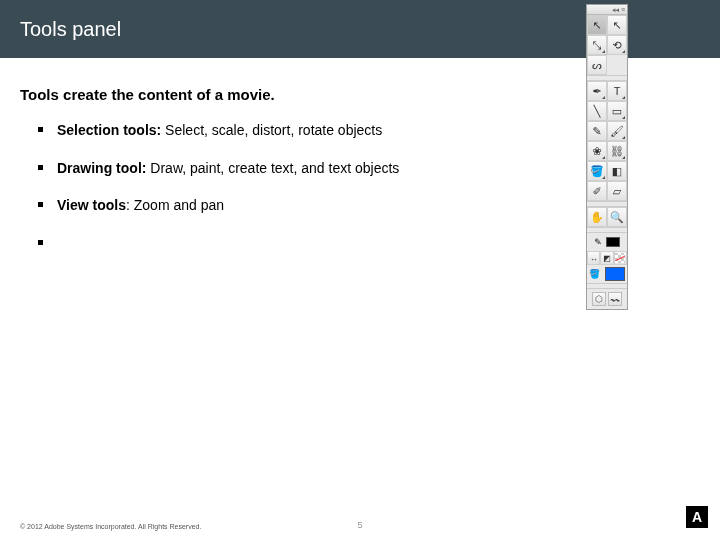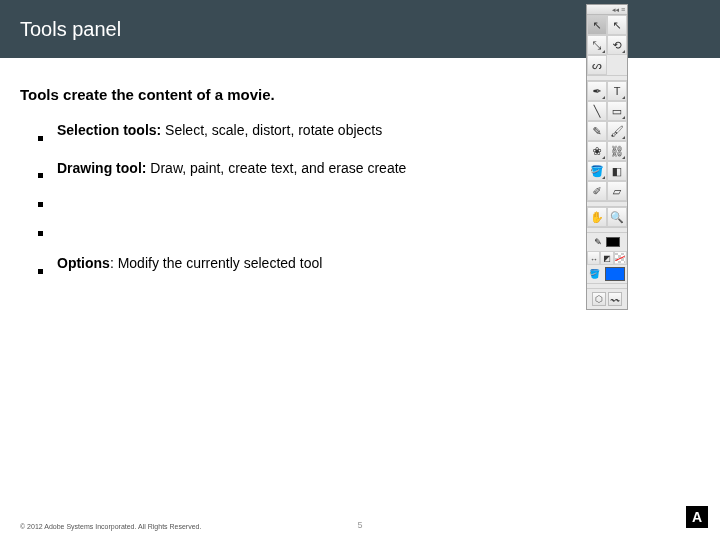--- a/index.html
+++ b/index.html
@@ -3,21 +3,21 @@
 <meta charset="utf-8">
 <style>
   * { margin: 0; padding: 0; box-sizing: border-box; }
   html, body { width: 720px; height: 540px; font-family: Arial, Helvetica, sans-serif; background: #fff; color: #000; }
   .slide { position: relative; width: 720px; height: 540px; border-radius: 14px; }
   .header { background: #3a4b54; height: 58px; display: flex; align-items: center; padding-left: 20px; }
   .header h1 { color: #fff; font-size: 20px; font-weight: normal; }
   .body { padding: 28px 48px 0 20px; }
   .intro { font-size: 15px; font-weight: bold; margin-bottom: 18px; }
   ul.bullets { list-style: none; }
-  ul.bullets li { display: flex; align-items: flex-end; margin-bottom: 18px; font-size: 14px; line-height: 1.4; }
+  ul.bullets li { display: flex; align-items: flex-start; margin-bottom: 18px; font-size: 14px; line-height: 1.4; }
   ul.bullets li .sq { width: 5px; height: 5px; background: #000; margin-right: 14px; margin-top: 6px; margin-left: 18px; flex: none; }
   ul.bullets li .txt b { font-weight: bold; }
   .footer { position: absolute; bottom: 8px; left: 0; right: 0; height: 18px; }
   .copyright { position: absolute; left: 20px; bottom: 2px; font-size: 7px; color: #555; }
   .pagenum { position: absolute; left: 50%; transform: translateX(-50%); bottom: 2px; font-size: 9px; color: #999; }
   .logo { position: absolute; right: 12px; bottom: 4px; width: 22px; height: 22px; background: #000; display: flex; align-items: center; justify-content: center; }
   .logo span { color: #fff; font-size: 14px; font-weight: bold; font-family: Arial, sans-serif; }
   
   .tools-panel { position: absolute; top: 4px; right: 92px; width: 42px; background: #e9e9e9; border: 1px solid #9f9f9f; display: flex; flex-direction: column; }
   .tools-panel .grip { height: 10px; background: linear-gradient(#f4f4f4,#dcdcdc); border-bottom: 1px solid #bbb; display:flex; align-items:center; justify-content:flex-end; padding-right:2px; gap:2px; }
@@ -49,31 +49,28 @@
 
   <div class="body">
     <p class="intro">Tools create the content of a movie.</p>
     <ul class="bullets">
       <li>
         <span class="sq"></span>
         <span class="txt"><b>Selection tools:</b><span> Select, scale, distort, rotate objects</span></span>
       </li>
       <li>
         <span class="sq"></span>
-        <span class="txt"><b>Drawing tool:</b><span> Draw, paint, create text, and erase create</span></span>
+        <span class="txt"><b>Drawing tool:</b><span> Draw, paint, create text, and text objects</span></span>
       </li>
       <li>
         <span class="sq"></span>
+        <span class="txt"><b>View tools</b><span>: Zoom and pan</span></span>
       </li>
       <li>
         <span class="sq"></span>
-      </li>
-      <li>
-        <span class="sq"></span>
-        <span class="txt"><b>Options</b><span>: Modify the currently selected tool</span></span>
       </li>
     </ul>
   </div>
 
   <div class="tools-panel">
     <div class="grip">
       <span>◂◂</span>
       <span>≡</span>
     </div>
     <div class="grid" id="tool-grid">

